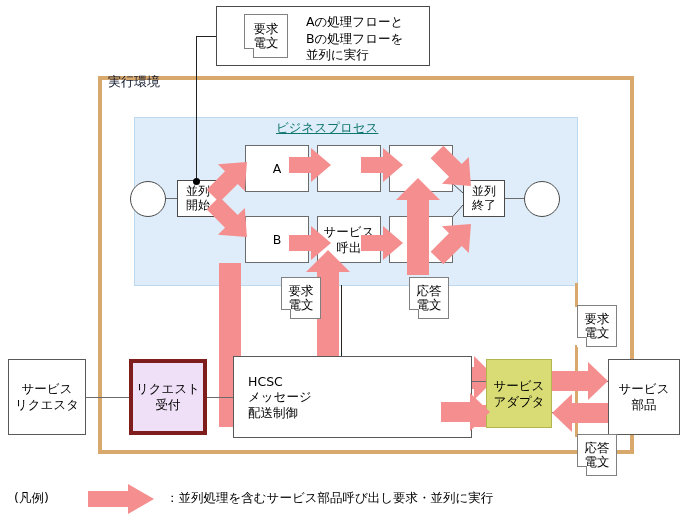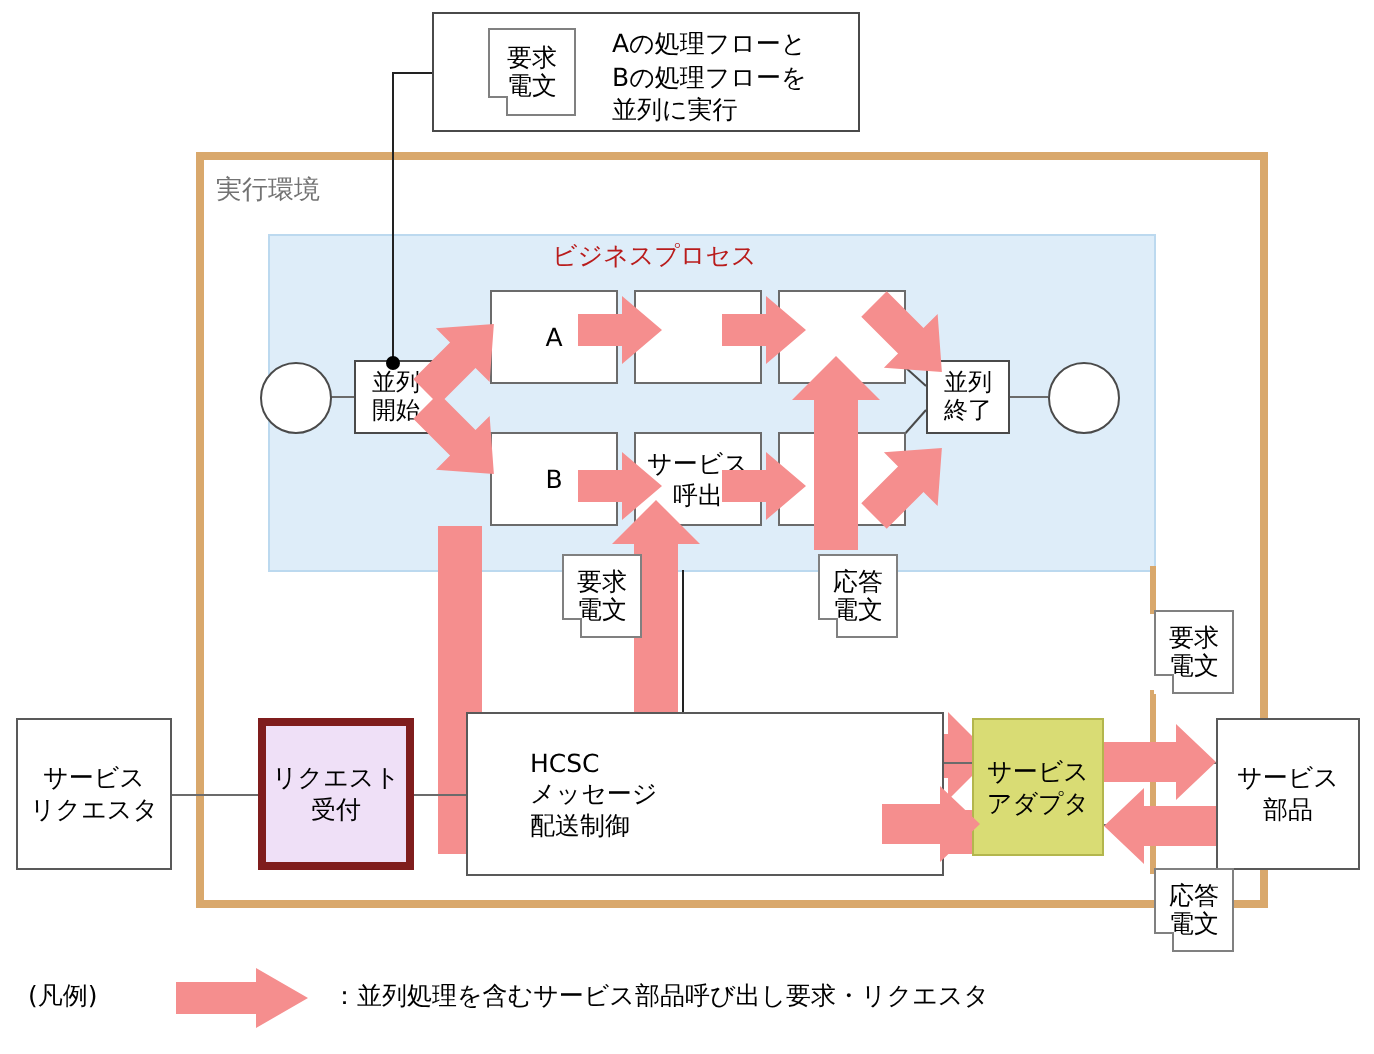--- a/index.html
+++ b/index.html
@@ -34,33 +34,33 @@
 
   
   #exec-env{
     position:absolute;
     left:98px;top:76px;width:528px;height:370px;
     border:4px solid #D9A86C;
     background:transparent;
     z-index:1;
   }
   #exec-env-label{
-    position:absolute;left:108px;top:86px;
-    font-size:13px;color:#737373;z-index:7;
+    position:absolute;left:108px;top:73px;
+    font-size:13px;color:#0f172a;z-index:7;
   }
 
   
   #bp-panel{
     position:absolute;left:134px;top:117px;width:442px;height:167px;
     background:#DEEDF9;border:1px solid #bcd9ef;
     z-index:2;
   }
   #bp-label{
     position:absolute;left:276px;top:120px;
-    font-size:12.5px;color:#b91c1c;z-index:7;
+    font-size:12.5px;color:#0f766e;z-index:7;text-decoration:underline;
   }
 
   
   .circle-node{
     position:absolute;width:34px;height:34px;border-radius:50%;
     border:1px solid #4a4a4a;background:#ffffff;z-index:6;
   }
 
   
   .gateway{
@@ -197,21 +197,21 @@
 
   <div class="tanline-v" style="left:575px;top:283px;height:24px;"></div>
   <div class="tanline-v" style="left:575px;top:345px;height:92px;"></div>
 
   <div class="box" style="left:8px;top:359px;width:78px;height:76px;">サービス
 リクエスタ</div>
 
   <div class="box lavender" style="left:129px;top:359px;width:78px;height:76px;">リクエスト
 受付</div>
 
-  <div class="box" style="left:233px;top:356px;width:239px;height:82px;justify-content:flex-start;padding-left:31px;text-align:left;">HCSC
+  <div class="box" style="left:233px;top:356px;width:239px;height:82px;justify-content:flex-start;padding-left:14px;text-align:left;">HCSC
 メッセージ
 配送制御</div>
 
   <div class="box olive" style="left:486px;top:359px;width:66px;height:69px;">サービス
 アダプタ</div>
 
   <div class="box" style="left:608px;top:359px;width:72px;height:76px;">サービス
 部品</div>
 
   <div class="hline" style="left:86px;top:397px;width:43px;"></div>
@@ -296,16 +296,16 @@
         <polygon points="441,402 470,402 470,393 490,412 470,431 470,422 441,422"></polygon>
       </g>
     </g>
   </svg>
 
   <div id="legend">
     <div id="legend-label">(凡例)</div>
     <svg id="legend-arrow" viewBox="0 0 66 30">
       <polygon points="0,7 40,7 40,0 66,15 40,30 40,23 0,23" fill="#F58E8E"></polygon>
     </svg>
-    <div id="legend-text">：並列処理を含むサービス部品呼び出し要求・リクエスタ</div>
+    <div id="legend-text">：並列処理を含むサービス部品呼び出し要求・並列に実行</div>
   </div>
 
 </div>
 
 </body></html>

